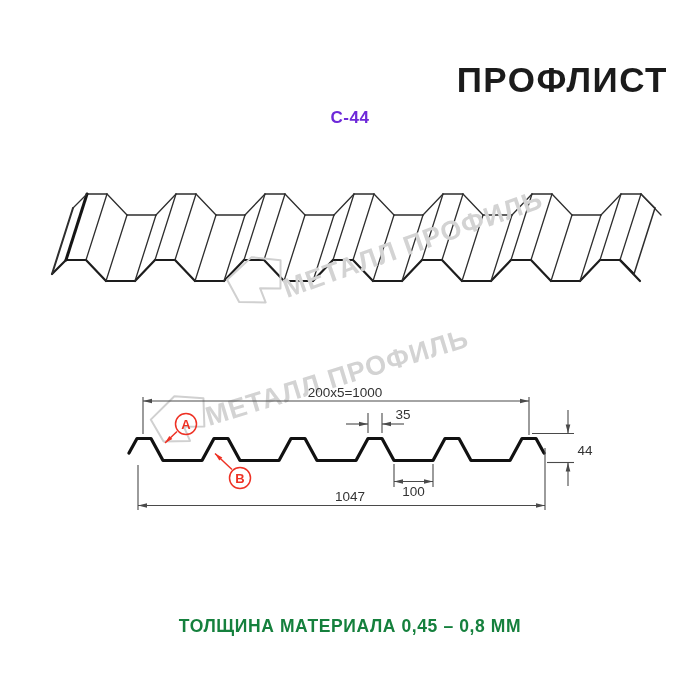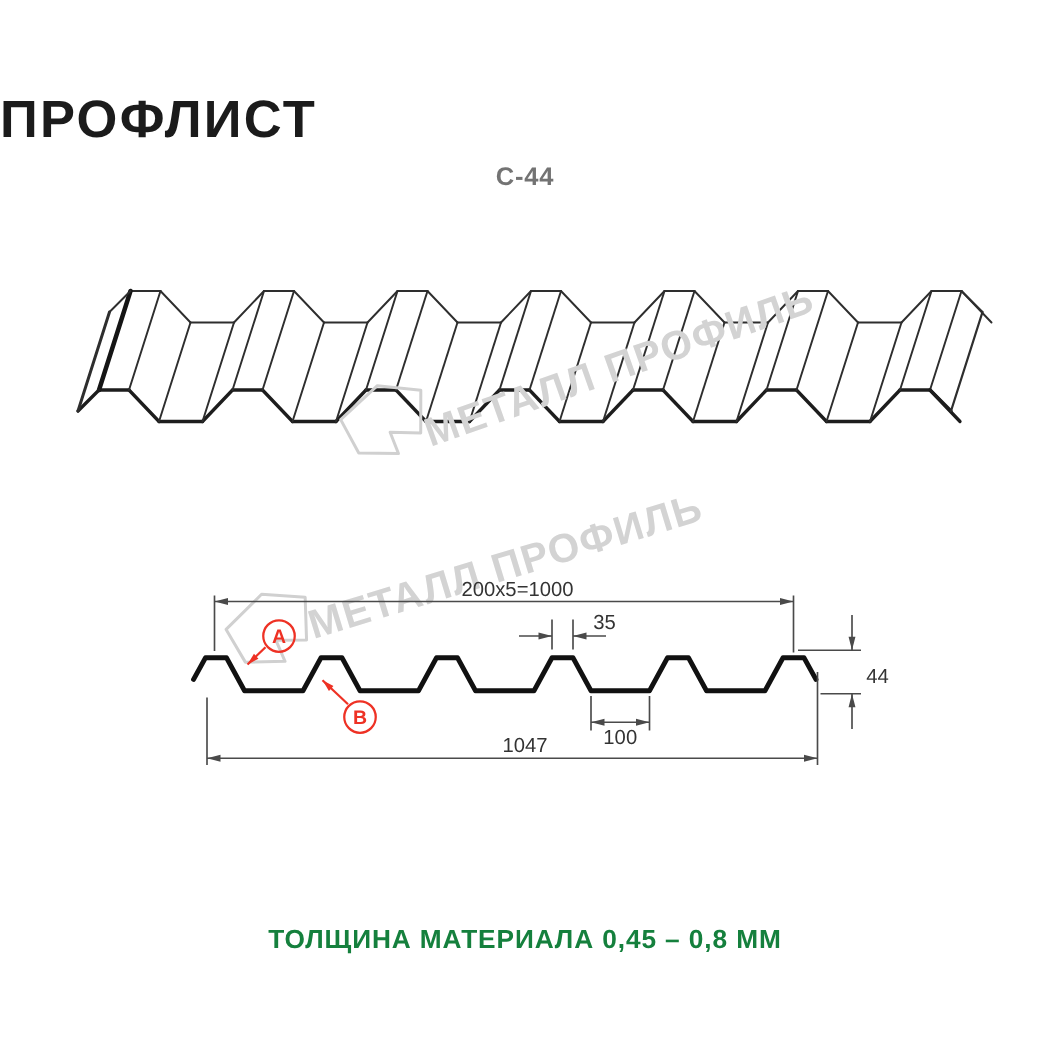--- a/index.html
+++ b/index.html
@@ -1,21 +1,21 @@
 <!DOCTYPE html>
 <html><head>
 <meta charset="utf-8">
 <style>
   html,body{margin:0;padding:0}
   body{width:700px;height:700px;background:#ffffff;position:relative;overflow:hidden;
        font-family:"Liberation Sans",sans-serif}
-  .title{position:absolute;top:60px;left:0;width:668px;text-align:left;
+  .title{position:absolute;top:60px;left:0;width:668px;text-align:right;
          font-size:35px;font-weight:800;letter-spacing:1.5px;color:#1b1b1b}
   .subtitle{position:absolute;top:108px;left:0;width:700px;text-align:center;
-         font-size:17px;font-weight:700;letter-spacing:0.5px;color:#737373}
+         font-size:17px;font-weight:700;letter-spacing:0.5px;color:#6d28d9}
   .caption{position:absolute;top:616px;left:0;width:700px;text-align:center;
          font-size:17.5px;font-weight:600;letter-spacing:0.6px;color:#15803d}
   svg.stage{position:absolute;top:0;left:0}
   .dim{stroke:#4a4a4a;stroke-width:1.1;fill:none}
   .dimfill{fill:#4a4a4a;stroke:none}
   .dimtxt{font-size:13.5px;fill:#333;font-family:"Liberation Sans",sans-serif}
   .profile{stroke:#111;stroke-width:3.2;fill:none;stroke-linejoin:round;stroke-linecap:round}
   .wmtxt{fill:#d3d3d3;font-size:27px;font-weight:700;letter-spacing:1px;
          font-family:"Liberation Sans",sans-serif}
   .wmlogo{stroke:#d0d0d0;stroke-width:2;fill:none;stroke-linejoin:round}

